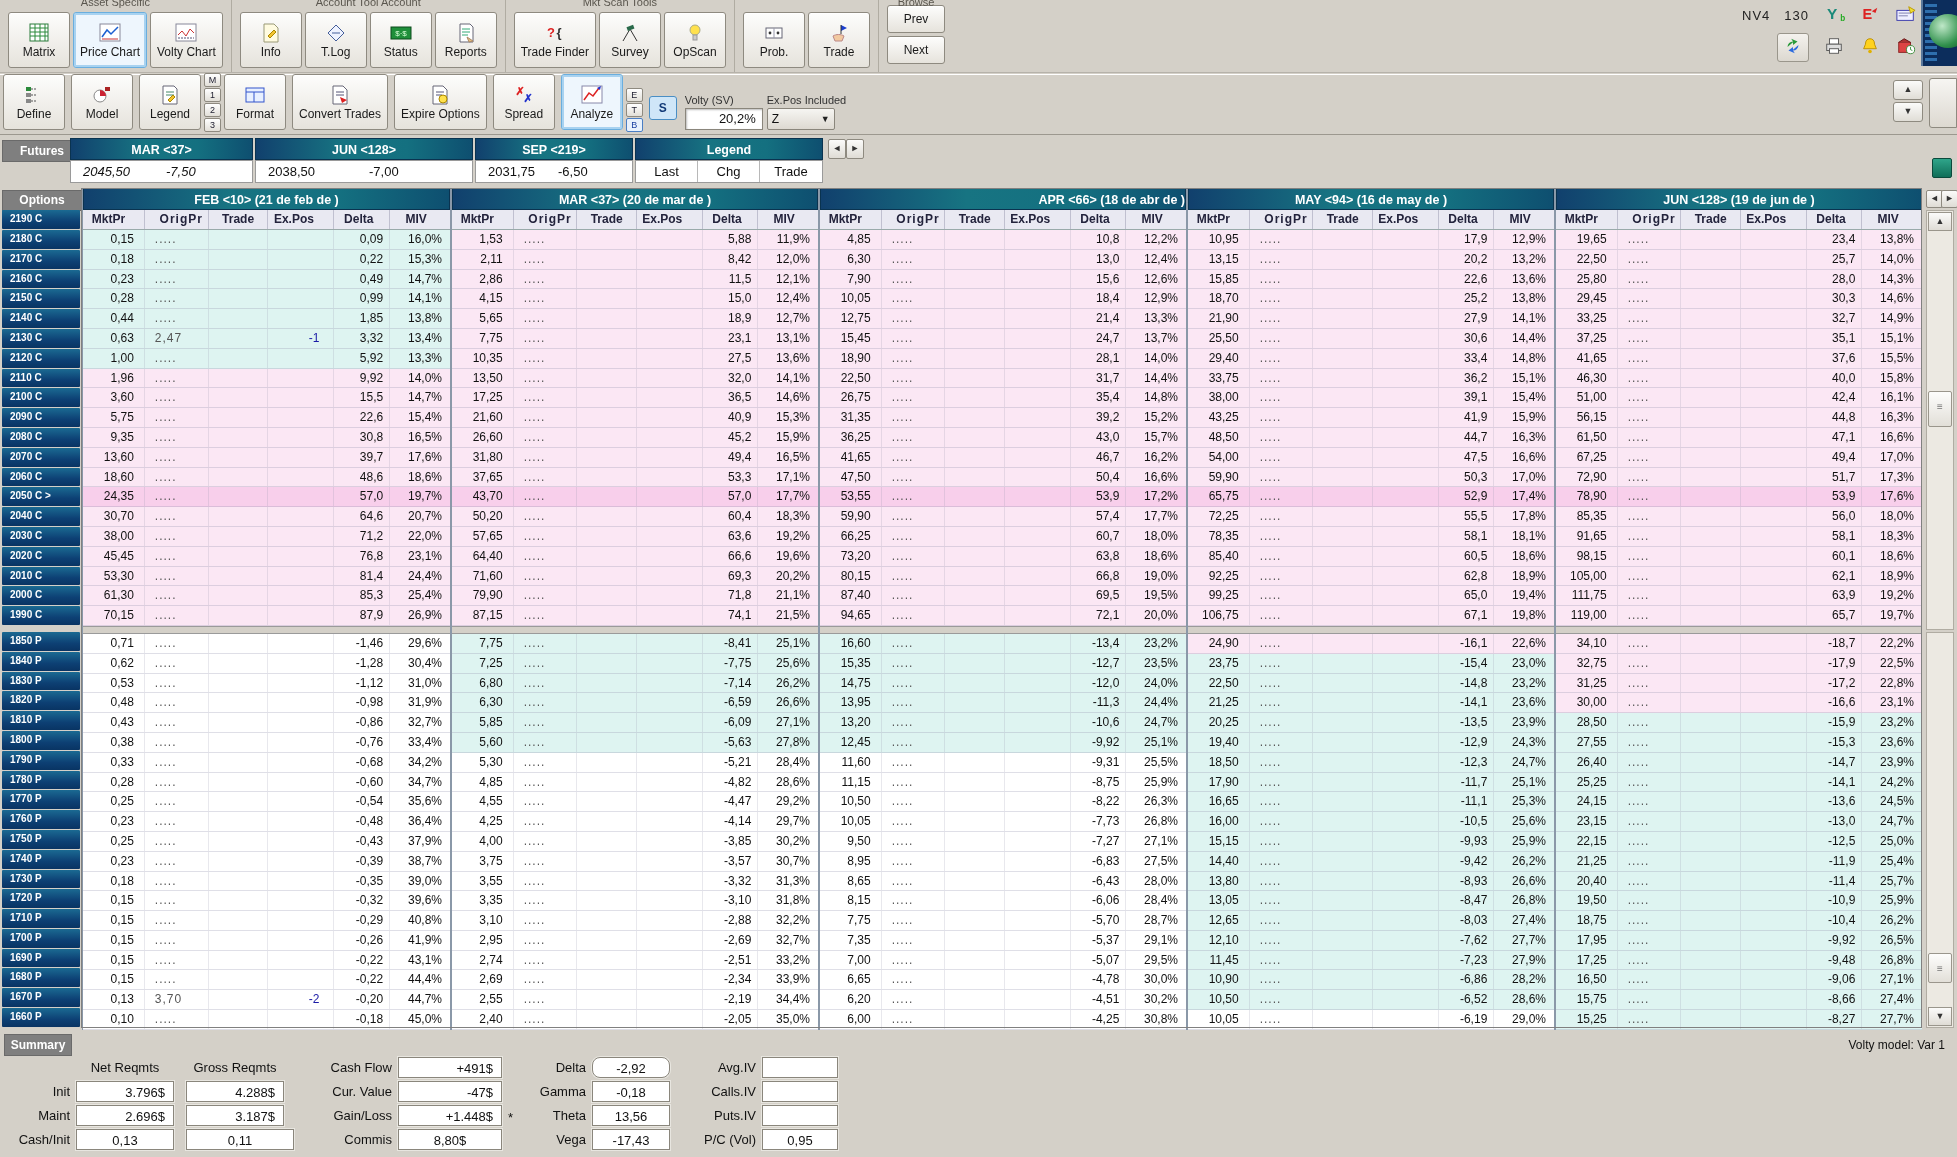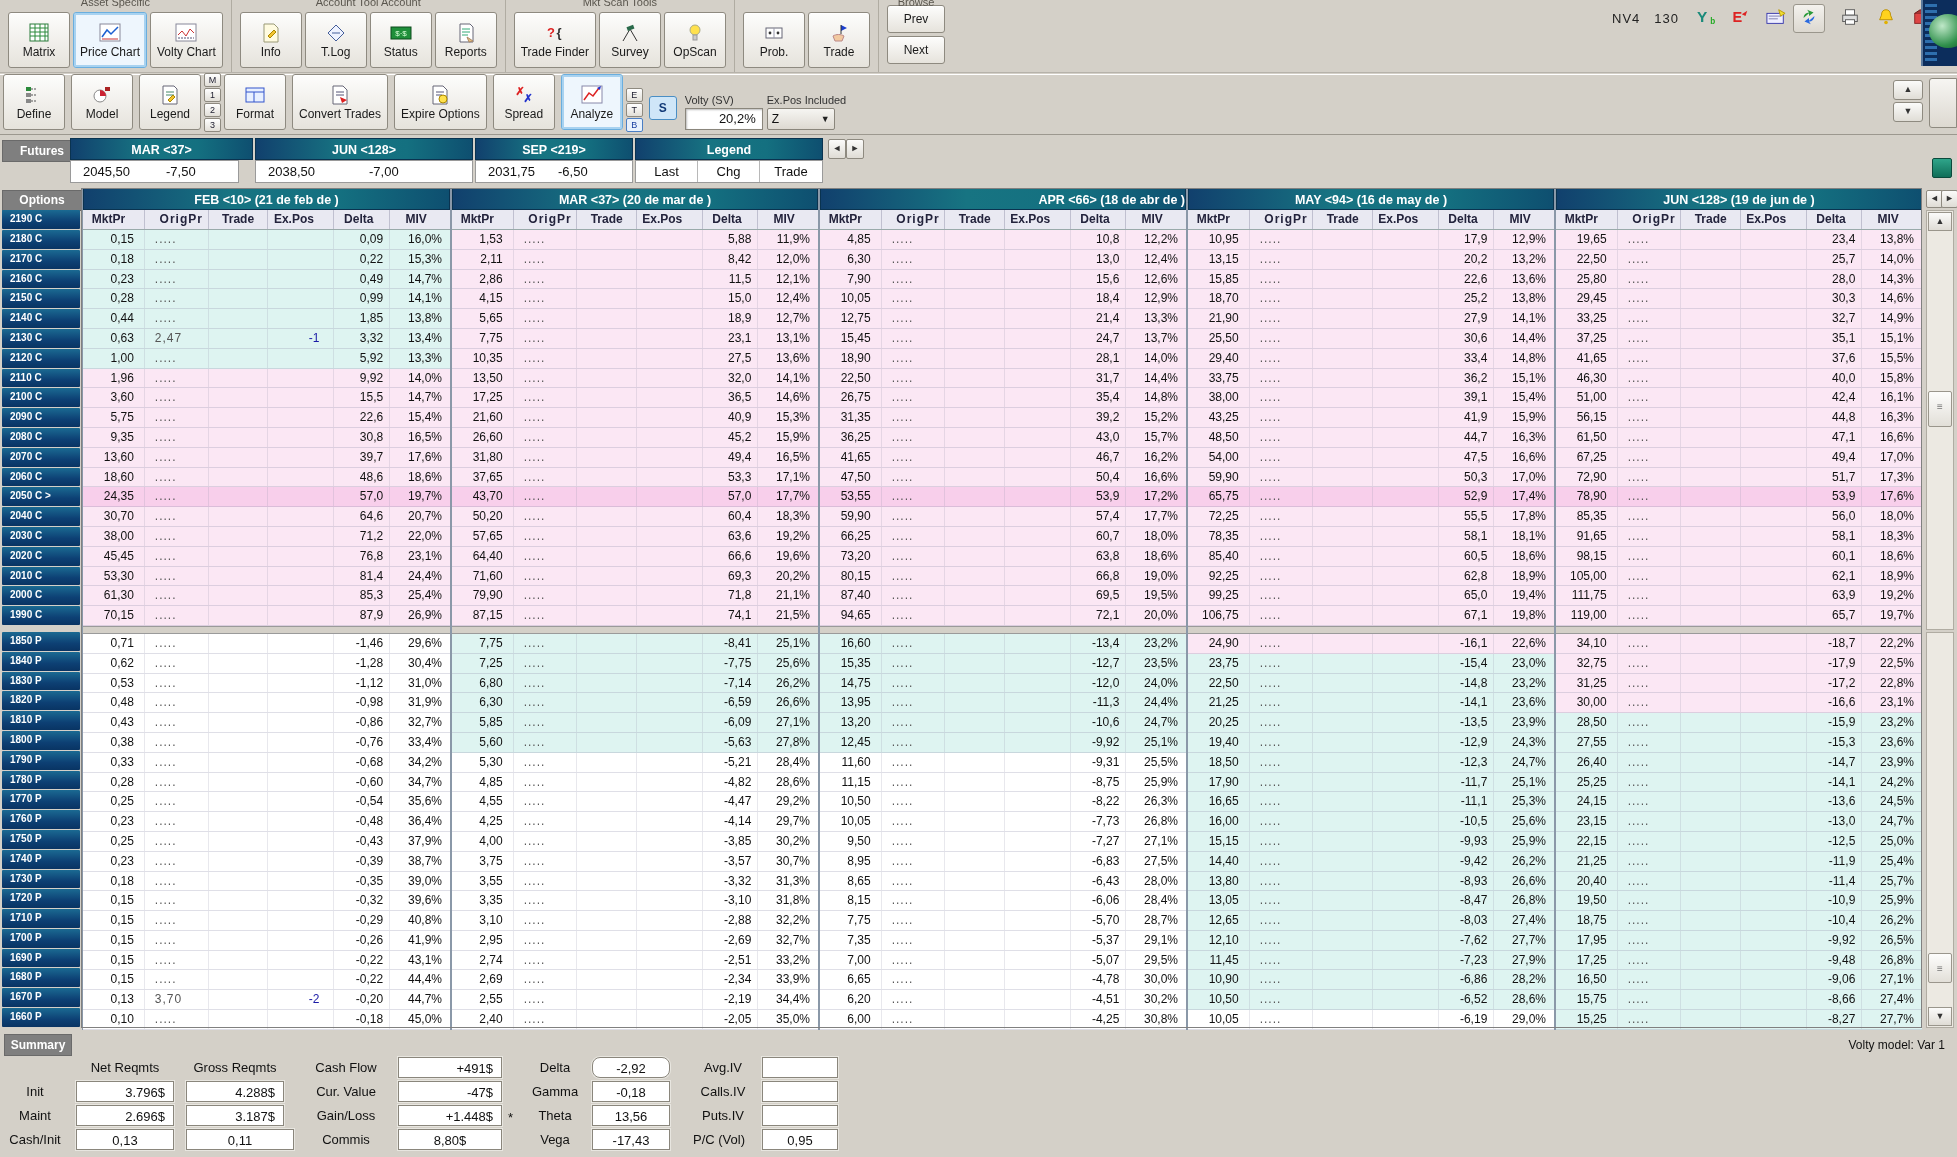--- a/index.html
+++ b/index.html
@@ -26,21 +26,21 @@
   .sbtn{width:26px;height:22px;margin:0 4px 14px 6px;background:#cfe6f8;border:1px solid #4a8ec4;border-radius:3px;
         text-align:center;line-height:22px;font-weight:bold;color:#123a77;}
   .fieldcol{display:flex;flex-direction:column;justify-content:flex-end;padding-bottom:4px;margin-left:4px;}
   .fieldlab{font-size:11px;color:#333;margin-bottom:2px;}
   .valbox{width:64px;height:20px;background:#fff;border:1px solid #8a867c;box-shadow:1px 1px 2px #bbb inset;
           text-align:right;padding:0 6px;line-height:20px;font-size:13px;}
   .dropdown{width:58px;height:20px;background:linear-gradient(#f6f5f2,#ddd9d1);border:1px solid #8a867c;border-radius:2px;
             display:flex;align-items:center;justify-content:space-between;padding:0 4px;font-size:12px;}
   .dropdown .car{font-size:9px;color:#222;}
   
-  #right-cluster{position:absolute;right:24px;top:4px;display:flex;flex-direction:row;align-items:center;gap:6px;}
+  #right-cluster{position:absolute;right:40px;top:4px;display:flex;flex-direction:column;align-items:flex-end;gap:6px;}
   .rrow{display:flex;align-items:center;gap:14px;}
   .rtext{font-size:13px;color:#222;letter-spacing:1px;}
   .ricon svg{width:22px;height:20px;}
   .riconbtn{border:1px solid #9a968c;border-radius:3px;background:linear-gradient(#f4f2ee,#dcd8d0);padding:2px 4px;}
   #logo{position:absolute;right:0;top:0;width:34px;height:66px;background:#0c2d5c;border-left:2px solid #5a789c;overflow:hidden;}
   #logo .sphere{position:absolute;right:-10px;top:14px;width:38px;height:34px;border-radius:50%;
         background:radial-gradient(circle at 35% 35%,#bfe8c8,#2e8f4a 60%,#14512a);}
   #logo .stripes{position:absolute;left:2px;top:4px;width:12px;height:58px;
         background:repeating-linear-gradient(180deg,#2e6fae 0 3px,#0c2d5c 3px 6px);}
   #spinners{position:absolute;right:34px;top:80px;display:flex;flex-direction:column;gap:2px;}
@@ -84,21 +84,21 @@
   .cpsep{height:6px;background:#d4d0c8;border-top:1px solid #9a9a9a;border-bottom:1px solid #9a9a9a;}
   #matrix-outline{position:absolute;left:81px;top:0;width:1841px;height:840px;border:1px solid #808080;pointer-events:none;box-sizing:border-box;}
   
   .vsb{position:absolute;width:28px;background:#ece9e2;border:1px solid #b0aca2;box-sizing:border-box;}
   .sbbtn{position:absolute;left:1px;right:1px;height:17px;background:linear-gradient(#fbfbfa,#dfdcd5);border:1px solid #9a968c;
          font-size:9px;text-align:center;line-height:16px;color:#333;}
   .sbthumb{position:absolute;left:1px;right:1px;height:34px;background:linear-gradient(#fdfdfc,#e2dfd8);border:1px solid #9a968c;border-radius:2px;}
   .sbthumb:after{content:"≡";display:block;text-align:center;font-size:10px;color:#777;line-height:30px;}
   
   #summary{position:absolute;left:0;top:1032px;width:100%;height:125px;}
-  .sumlab{position:absolute;font-size:13px;text-align:center;color:#111;}
+  .sumlab{position:absolute;font-size:13px;text-align:right;color:#111;}
   .sumbox{position:absolute;height:21px;background:#fff;border:1px solid #8a867c;box-shadow:0 0 0 1px #e8e6e0;
           text-align:right;padding:0 8px;line-height:21px;font-size:13px;box-sizing:border-box;}
   .sumhdr{position:absolute;font-size:13px;color:#111;text-align:center;}
   #volty-model{position:absolute;right:12px;top:6px;font-size:12px;color:#111;}
 </style>
 </head>
 <body>
 
 <div id="app">
 
@@ -394,21 +394,21 @@
   <div id="spinners">
     <div class="spin">▲</div>
     <div class="spin">▼</div>
   </div>
   <div id="edge-sliver"></div>
 
   <div id="futures-band">
     <div class="greylab" style="left:2px;top:140px;width:78px;height:20px;line-height:20px;">Futures</div>
     <div id="futcontracts">
         <div class="tealhdr" style="left: 70px; top: 138px; width: 183px;">MAR &lt;37&gt;</div>
-        <div class="whtrow" style="left: 70px; top: 160px; width: 169px;">
+        <div class="whtrow" style="left: 70px; top: 160px; width: 183px; font-style: italic;">
           <span class="fval" style="left: 12px;">2045,50</span>
           <span class="fval" style="left: 95px;">-7,50</span>
         </div>
         <div class="tealhdr" style="left: 255px; top: 138px; width: 218px;">JUN &lt;128&gt;</div>
         <div class="whtrow" style="left: 255px; top: 160px; width: 218px;">
           <span class="fval" style="left: 12px;">2038,50</span>
           <span class="fval" style="left: 113px;">-7,00</span>
         </div>
         <div class="tealhdr" style="left: 475px; top: 138px; width: 158px;">SEP &lt;219&gt;</div>
         <div class="whtrow" style="left: 475px; top: 160px; width: 158px;">

